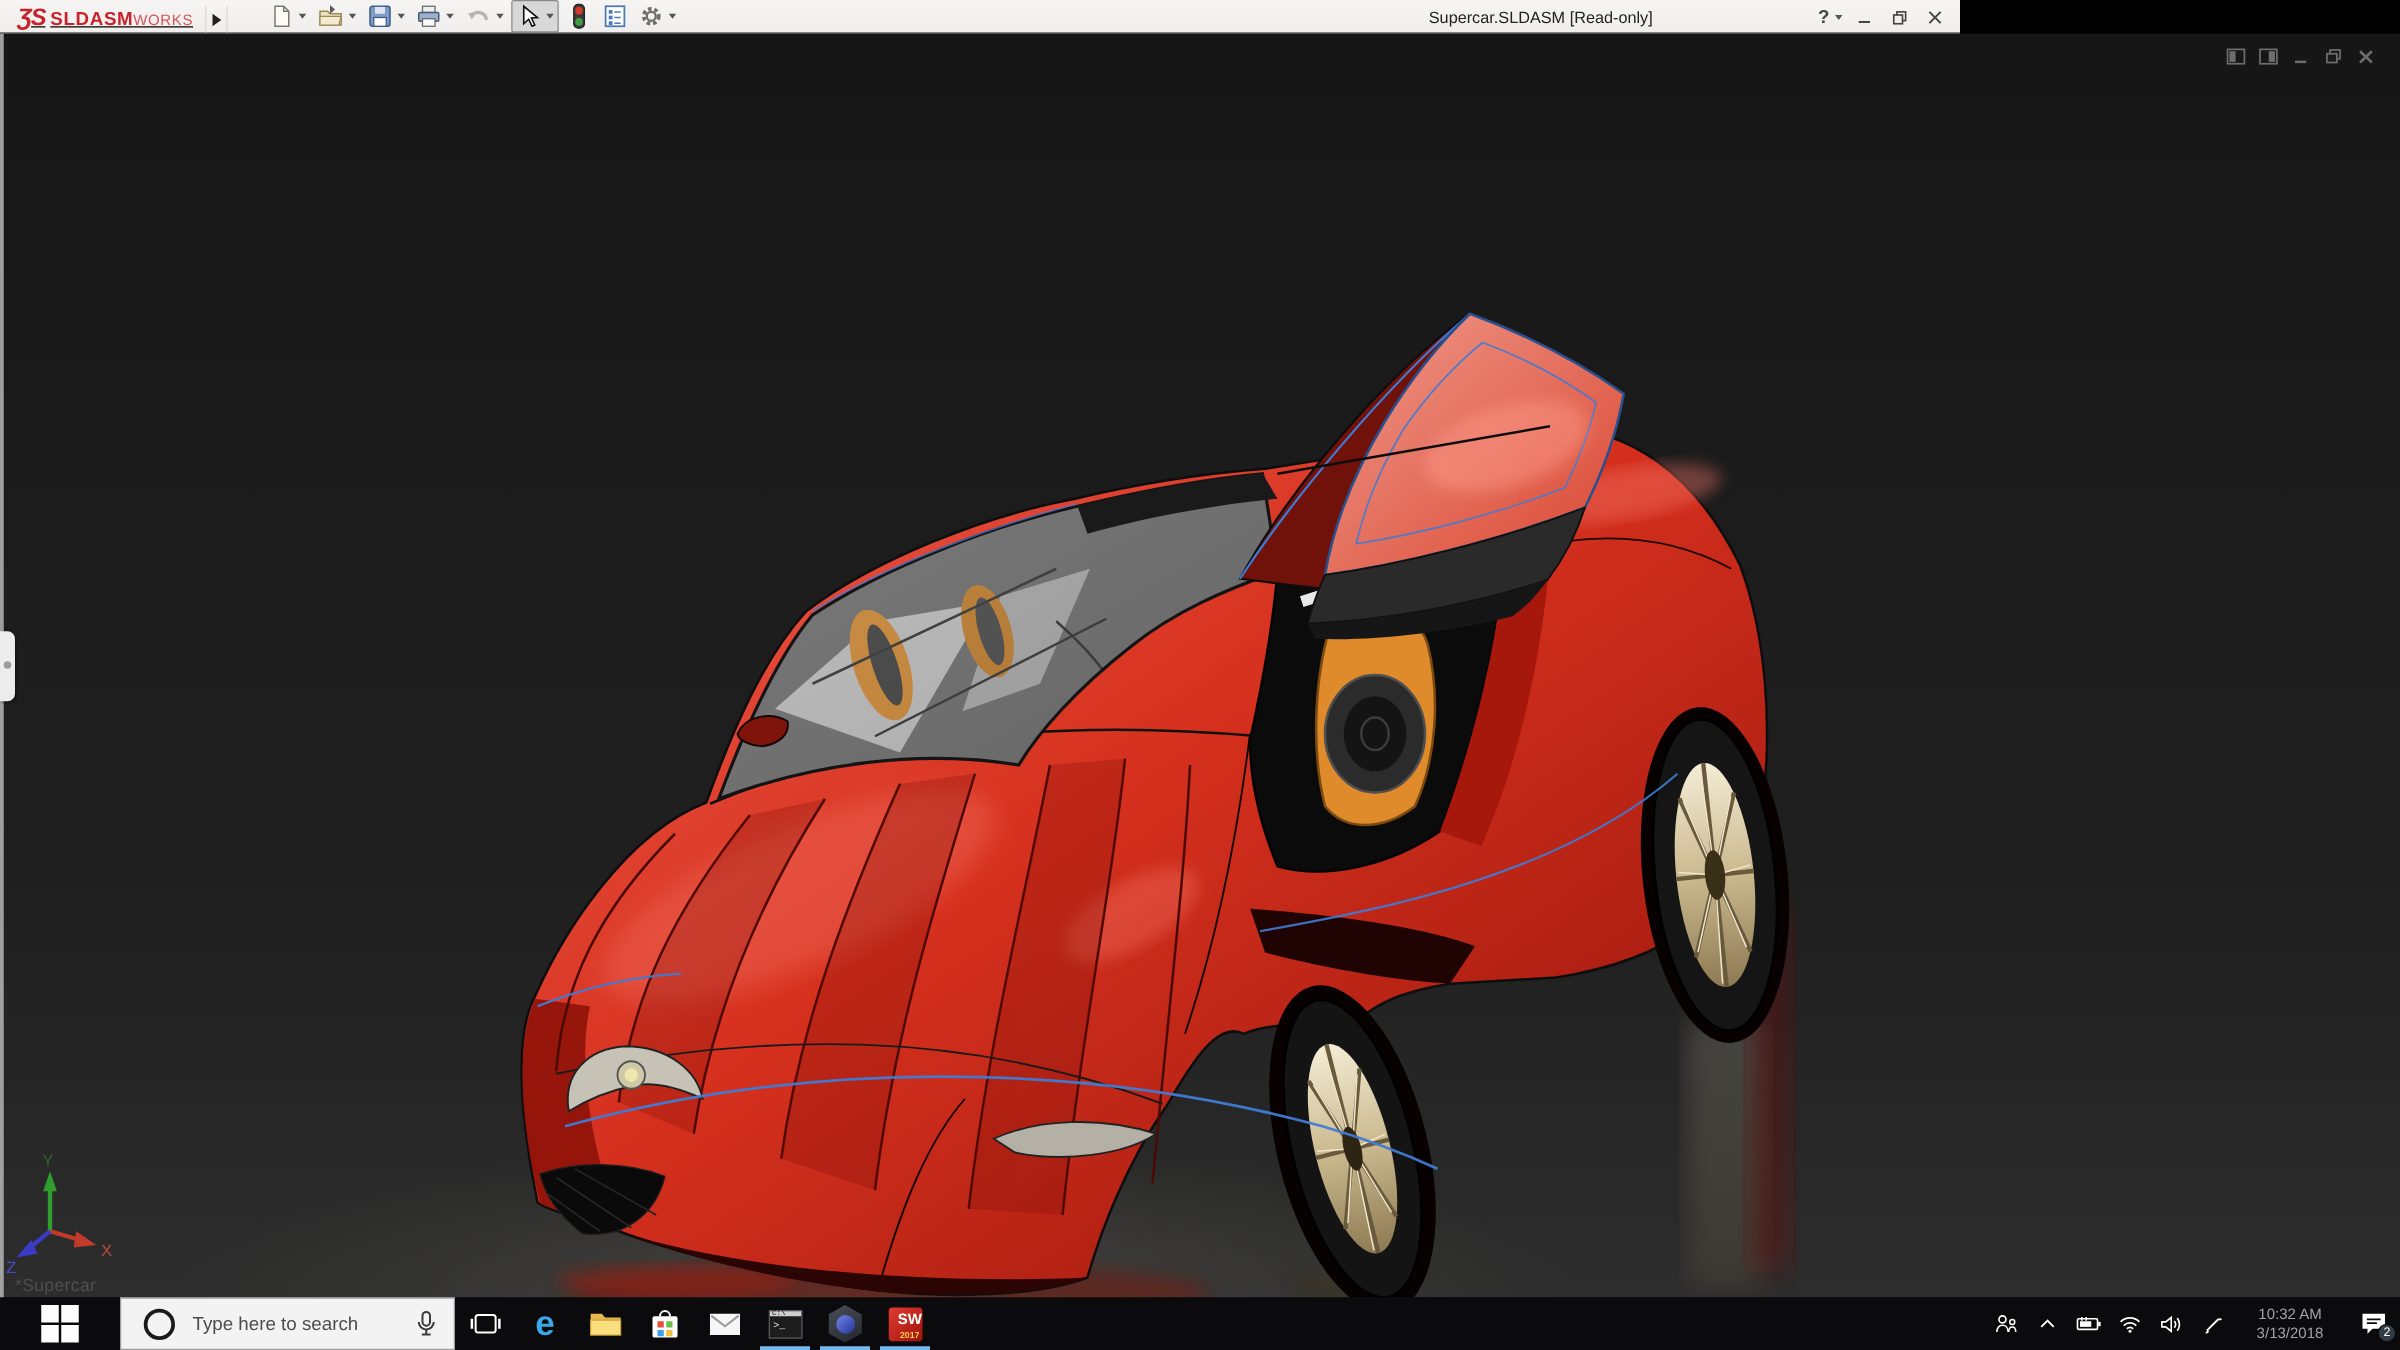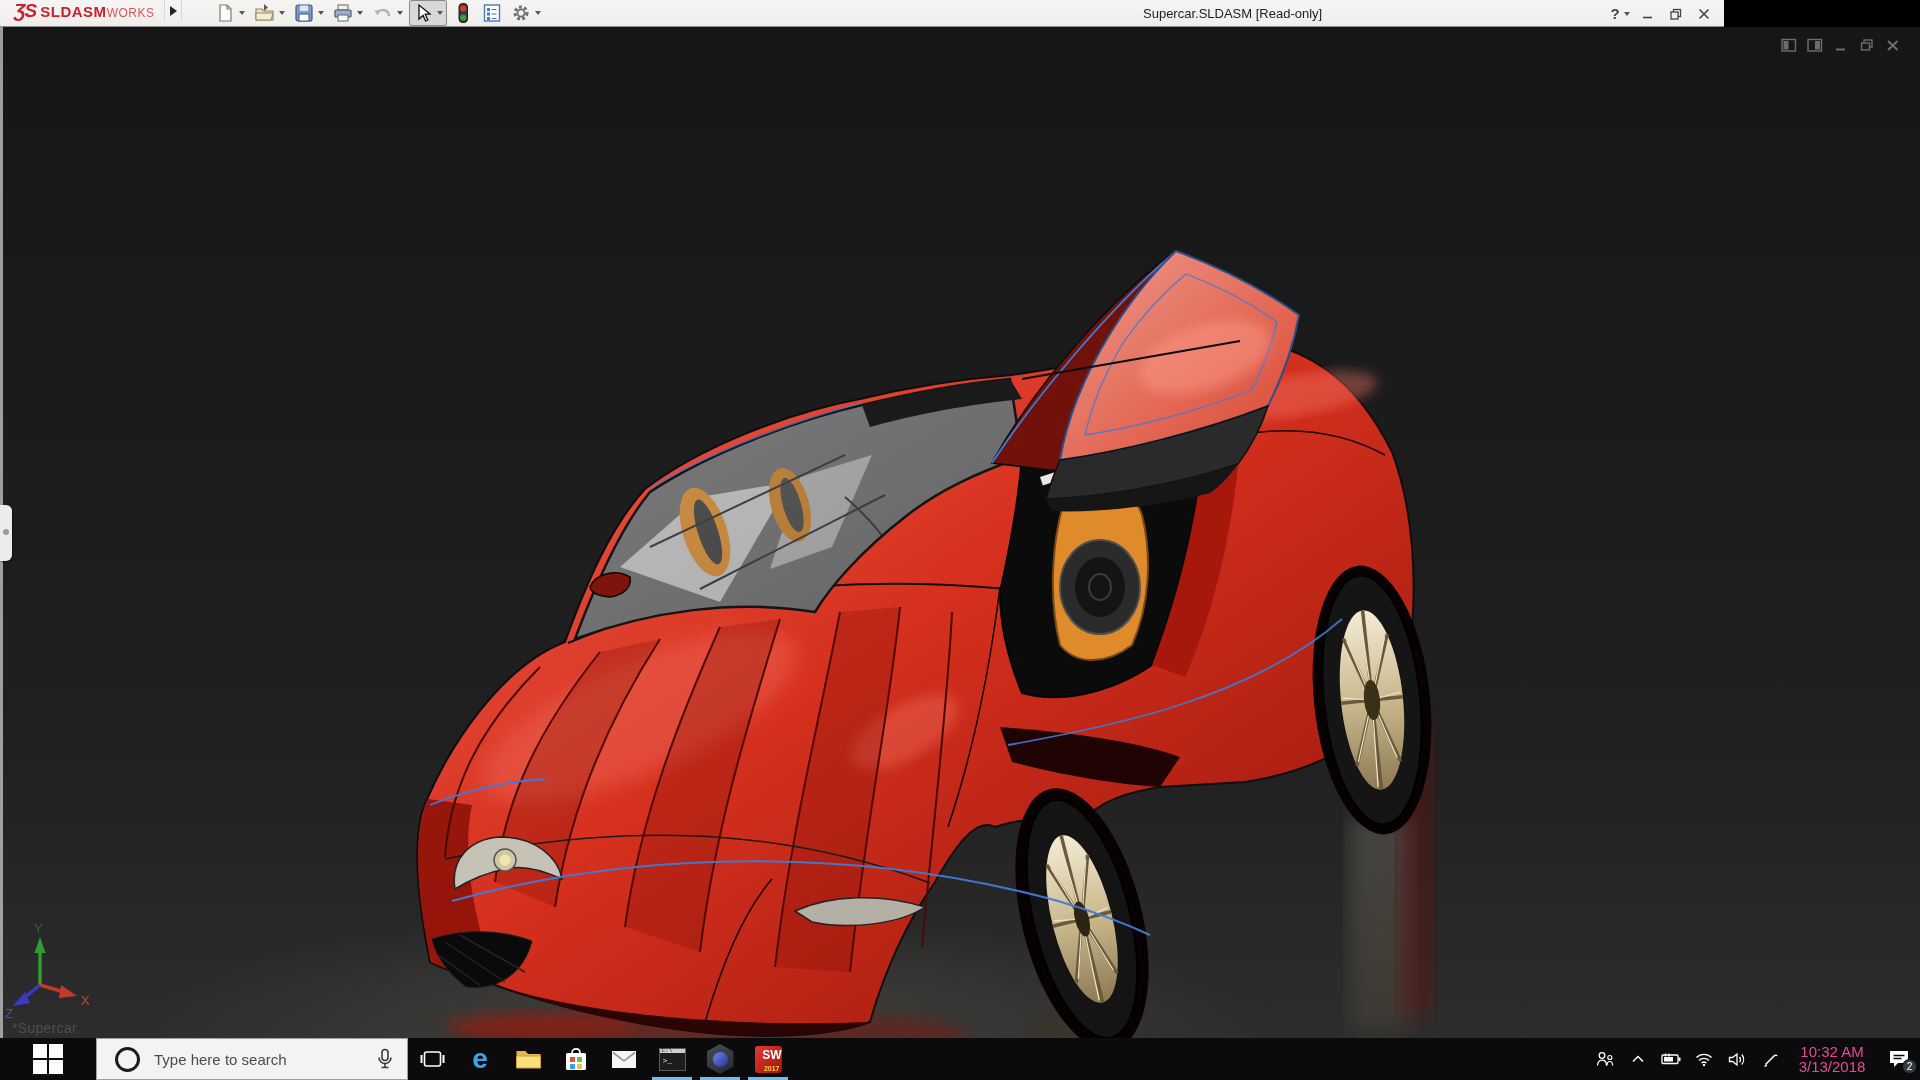--- a/index.html
+++ b/index.html
@@ -1,22 +1,22 @@
 <!DOCTYPE html>
 <html><head>
 <meta charset="utf-8">
 <style>
   * { margin:0; padding:0; box-sizing:border-box; }
   html,body { width:1920px; height:1080px; background:#000; font-family:"Liberation Sans",sans-serif; overflow:hidden; }
   #screen { position:relative; width:1920px; height:1080px; overflow:hidden; }
 
   
-  .titlebar { position:absolute; top:0; left:0; width:1724px; height:27px;
+  .titlebar { position:absolute; top:0; left:0; width:1568px; height:27px;
     background:linear-gradient(#f6f5f3,#efeeec); border-bottom:1px solid #8c8c8c;
-    display:flex; align-items:flex-start; }
+    display:flex; align-items:flex-end;text-decoration:underline; }
   .brand { display:flex; align-items:baseline; padding:0 10px 0 14px; cursor:default; }
   .brand .mark { font-size:19px; font-weight:bold; font-style:italic; color:#c8232c; letter-spacing:-1px; margin-right:4px; }
   .brand .solid { font-size:15px; font-weight:bold; color:#c8232c; letter-spacing:.5px; }
   .brand .works { font-size:12px; font-weight:normal; color:#d4555c; letter-spacing:.5px; }
   .flyout-btn { width:18px; height:21px; display:flex; align-items:center; justify-content:center;
     border-left:1px solid #d8d8d8; border-right:1px solid #d8d8d8; margin-right:8px; cursor:pointer; }
   .flyout-btn .tri { width:0; height:0; border-top:5px solid transparent; border-bottom:5px solid transparent; border-left:7px solid #222; }
   .toolbar { display:flex; align-items:center; margin-left:22px; }
   .tbtn { display:flex; align-items:center; padding:2px 3px; border-radius:2px; margin-right:3px; cursor:pointer; }
   .tbtn.active { background:#d8d8d8; border:1px solid #8a8a8a; }
@@ -36,42 +36,42 @@
   .doc-ctrls { position:absolute; right:14px; top:8px; display:flex; align-items:center; }
   .dbtn { width:26px; height:20px; display:flex; align-items:center; justify-content:center; cursor:pointer; opacity:.75; }
   .orientation-label { position:absolute; left:12px; bottom:2px; font-size:14px; color:#4f4f4f; letter-spacing:.3px; }
 
   
   .taskbar { position:absolute; left:0; top:1038px; width:1920px; height:42px; background:#0b0b0d;
     display:flex; align-items:center; }
   .start-btn { width:96px; height:42px; display:flex; align-items:center; justify-content:center; cursor:pointer; }
   .winlogo { display:grid; grid-template-columns:14px 14px; grid-template-rows:14px 14px; gap:2px; }
   .winlogo span { background:#fdfdfd; }
-  .searchbox { width:312px; height:42px; background:#f3f3f3; border:1px solid #9f9f9f; display:flex; align-items:center; cursor:text; }
+  .searchbox { width:268px; height:42px; background:#f3f3f3; border:1px solid #9f9f9f; display:flex; align-items:center; cursor:text; }
   .cortana-ring { width:25px; height:25px; border:3px solid #1b1b1b; border-radius:50%; margin:0 14px 0 18px; }
   .search-text { font-size:15px; color:#4c4c4c; flex:1; }
   .mic { margin-right:12px; }
   .taskapps { display:flex; align-items:center; height:42px; }
   .app { position:relative; width:48px; height:42px; display:flex; align-items:center; justify-content:center; cursor:pointer; }
   .app .runline { position:absolute; bottom:0; left:4px; right:4px; height:3px; background:#76b9ed; }
   .edge-e { font-size:28px; font-weight:bold; color:#3ba7e8; line-height:1; }
   .hexagon { width:27px; height:30px; background:linear-gradient(150deg,#4a4f58,#23262c);
     clip-path:polygon(50% 0,100% 25%,100% 75%,50% 100%,0 75%,0 25%); display:flex; align-items:center; justify-content:center; }
   .hex-core { width:15px; height:15px; border-radius:50%; background:linear-gradient(135deg,#6f86e8,#27329a); }
   .sw-tile { position:relative; width:27px; height:27px; background:linear-gradient(135deg,#e23b30,#9e120c); border-radius:3px; }
   .sw-tile .sw { position:absolute; left:0; right:0; top:2px; text-align:right; font-size:12px; font-weight:bold; color:#fff; }
   .sw-tile .yr { position:absolute; right:2px; bottom:1px; font-size:7px; font-weight:bold; color:#ffd24a; }
   .cmd-tile { position:relative; width:27px; height:23px; background:#1d1d1d; border:1px solid #5a5a5a; }
   .cmd-tile .bar { position:absolute; top:0; left:0; right:0; height:4px; background:#cfcfcf; }
   .cmd-tile .cl { position:absolute; left:2px; top:0px; font-family:"Liberation Mono",monospace; font-size:6px; color:#111; line-height:4px; }
   .cmd-tile .pr { position:absolute; left:3px; top:7px; font-family:"Liberation Mono",monospace; font-size:8px; color:#e8e8e8; }
 
   .tray { margin-left:auto; display:flex; align-items:center; height:42px; }
   .tricon { width:33px; height:42px; display:flex; align-items:center; justify-content:center; cursor:pointer; }
-  .clock { width:92px; height:42px; display:flex; flex-direction:column; align-items:center; justify-content:center; color:#ec4899; font-size:15px; line-height:15px; cursor:pointer; }
+  .clock { width:92px; height:42px; display:flex; flex-direction:column; align-items:center; justify-content:center; color:#a3a3a3; font-size:12px; line-height:15px; cursor:pointer; }
   .action { position:relative; width:42px; height:42px; display:flex; align-items:center; justify-content:center; cursor:pointer; }
   .badge { position:absolute; right:3px; bottom:6px; width:15px; height:15px; border-radius:50%;
     background:#333b44; border:1px solid #0b0b0d; color:#fff; font-size:10px; display:flex; align-items:center; justify-content:center; }
 </style>
 </head>
 <body>
 
 <div id="screen">
 
   <div class="titlebar">

